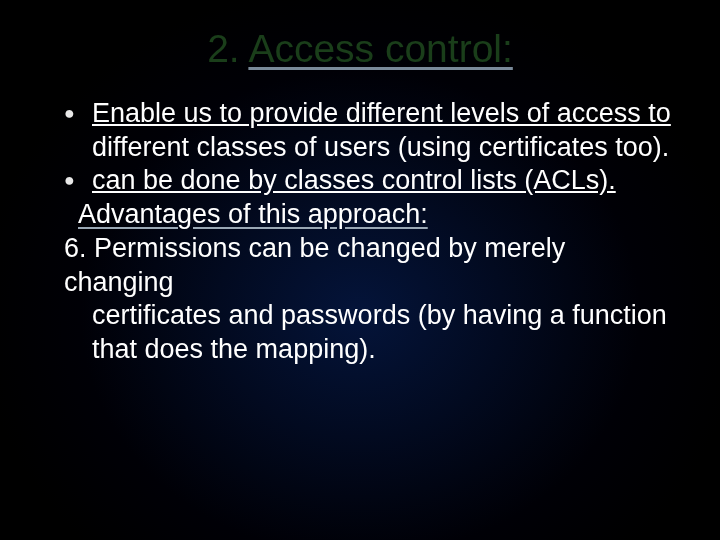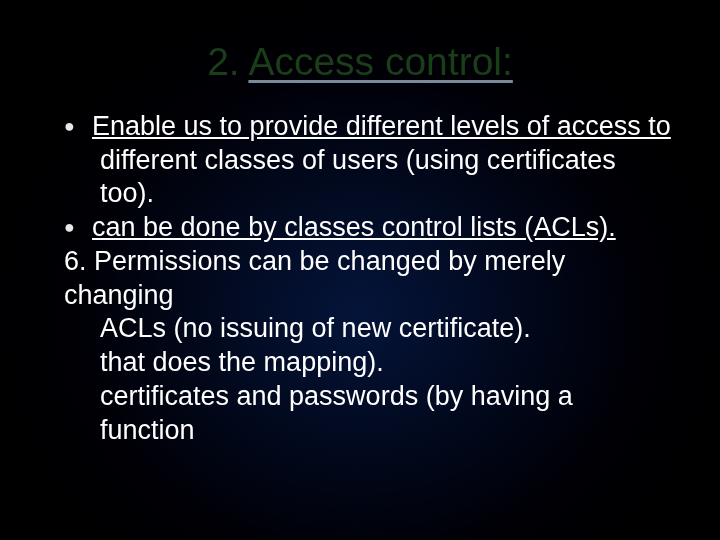--- a/index.html
+++ b/index.html
@@ -13,21 +13,21 @@
   body {
     background: #000;
     background: radial-gradient(ellipse at 50% 58%, #04143a 0%, #020a20 28%, #000006 55%, #000 75%);
     color: #fff;
     position: relative;
   }
   .slide {
     position: absolute;
     inset: 0;
     box-sizing: border-box;
-    padding: 35px 46px 40px 46px;
+    padding: 22px 46px 40px 46px;
   }
   .title {
     text-align: center;
     color: #1a3e1a;
     font-size: 39px;
     line-height: 1.2;
     margin: 4px 0 24px 0;
     font-weight: 400;
   }
   .title .t-prefix { }
@@ -52,21 +52,21 @@
     font-size: 18px;
     line-height: 32px;
     text-align: left;
     color: #e8e8e8;
   }
   .txt {
     flex: 1;
     text-decoration: underline;
   }
   .cont {
-    margin-left: 36px;
+    margin-left: 28px;
   }
   .sub-underline {
     text-decoration: underline;
     text-decoration-color: #9aa8b5;
     text-underline-offset: 4px;
   }
   .pad-in {
     padding-left: 14px;
   }
 </style>
@@ -85,22 +85,24 @@
       <div class="bullet">●</div>
       <div class="txt">Enable us to provide different levels of access to</div>
     </div>
     <div class="cont">different classes of users (using certificates too).</div>
 
     <div class="row">
       <div class="bullet">●</div>
       <div class="txt">can be done by classes control lists (ACLs).</div>
     </div>
 
+    <div class="pad-in">
+      <span class="sub-underline">Advantages of this approach:</span>
+    </div>
 
     <div>6. Permissions can be changed by merely changing</div>
-    <div class="cont">ACLs (no issuing of new certificate).</div>
 
+    <div class="cont">certificates and passwords (by having a function</div>
     <div class="cont">that does the mapping).</div>
-    <div class="cont">certificates and passwords (by having a function</div>
 
   </div>
 
 </div>
 
 </body></html>

